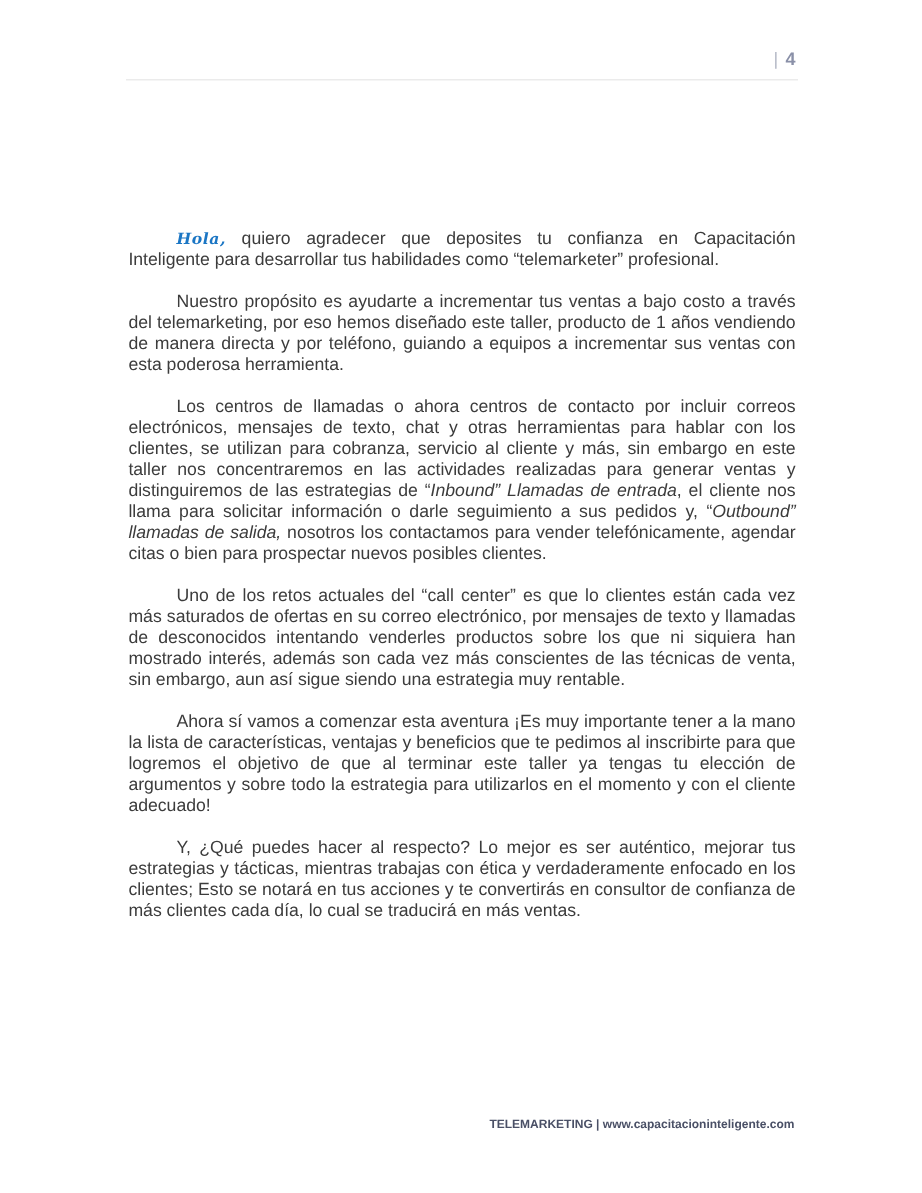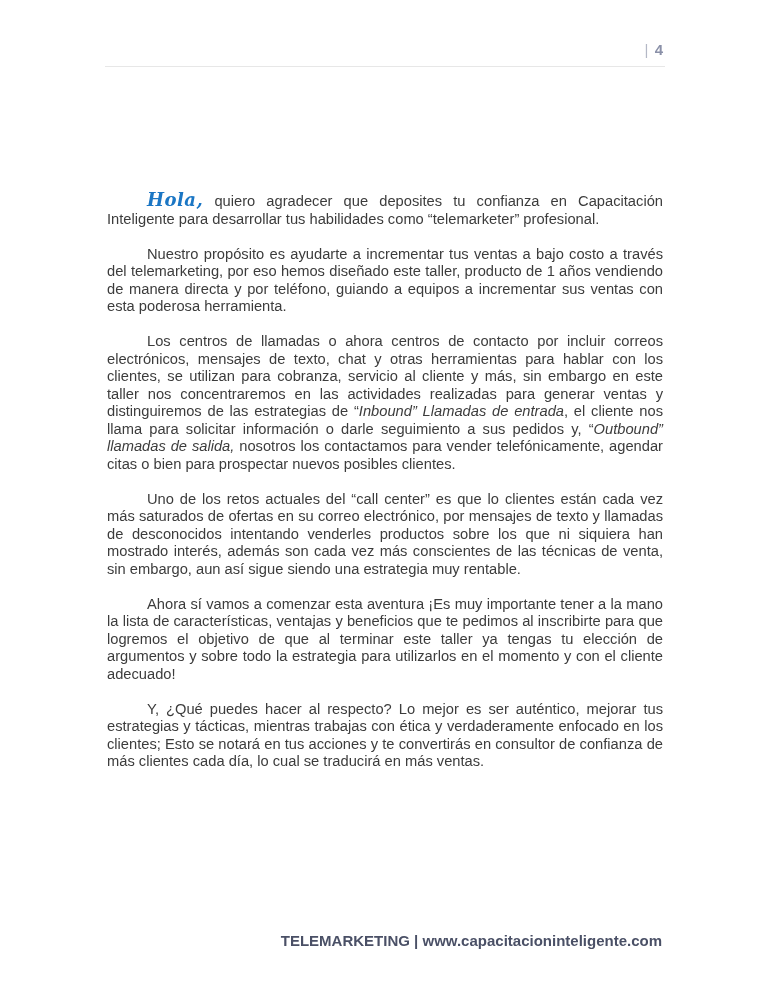--- a/index.html
+++ b/index.html
@@ -63,28 +63,28 @@
     margin: 0 0 17.5px 0;
     text-indent: 40px;
   }
   .seg-normal { }
   .seg-italic { font-style: italic; margin-top: 38px; }
   .seg-script {
     color: var(--accent-blue);
     font-family: "DejaVu Serif", serif;
     font-style: italic;
     font-weight: bold;
-    font-size: 18px;
+    font-size: 13px;
     letter-spacing: 0.5px;
   }
   .footer {
     position: absolute;
     top: 932px;
     right: 106px;
-    font-size: 15px;
+    font-size: 10px;
     font-weight: bold;
     color: var(--footer-text);
     white-space: pre;
   }
 </style>
 </head>
 <body>
 
 <div class="page">
 

